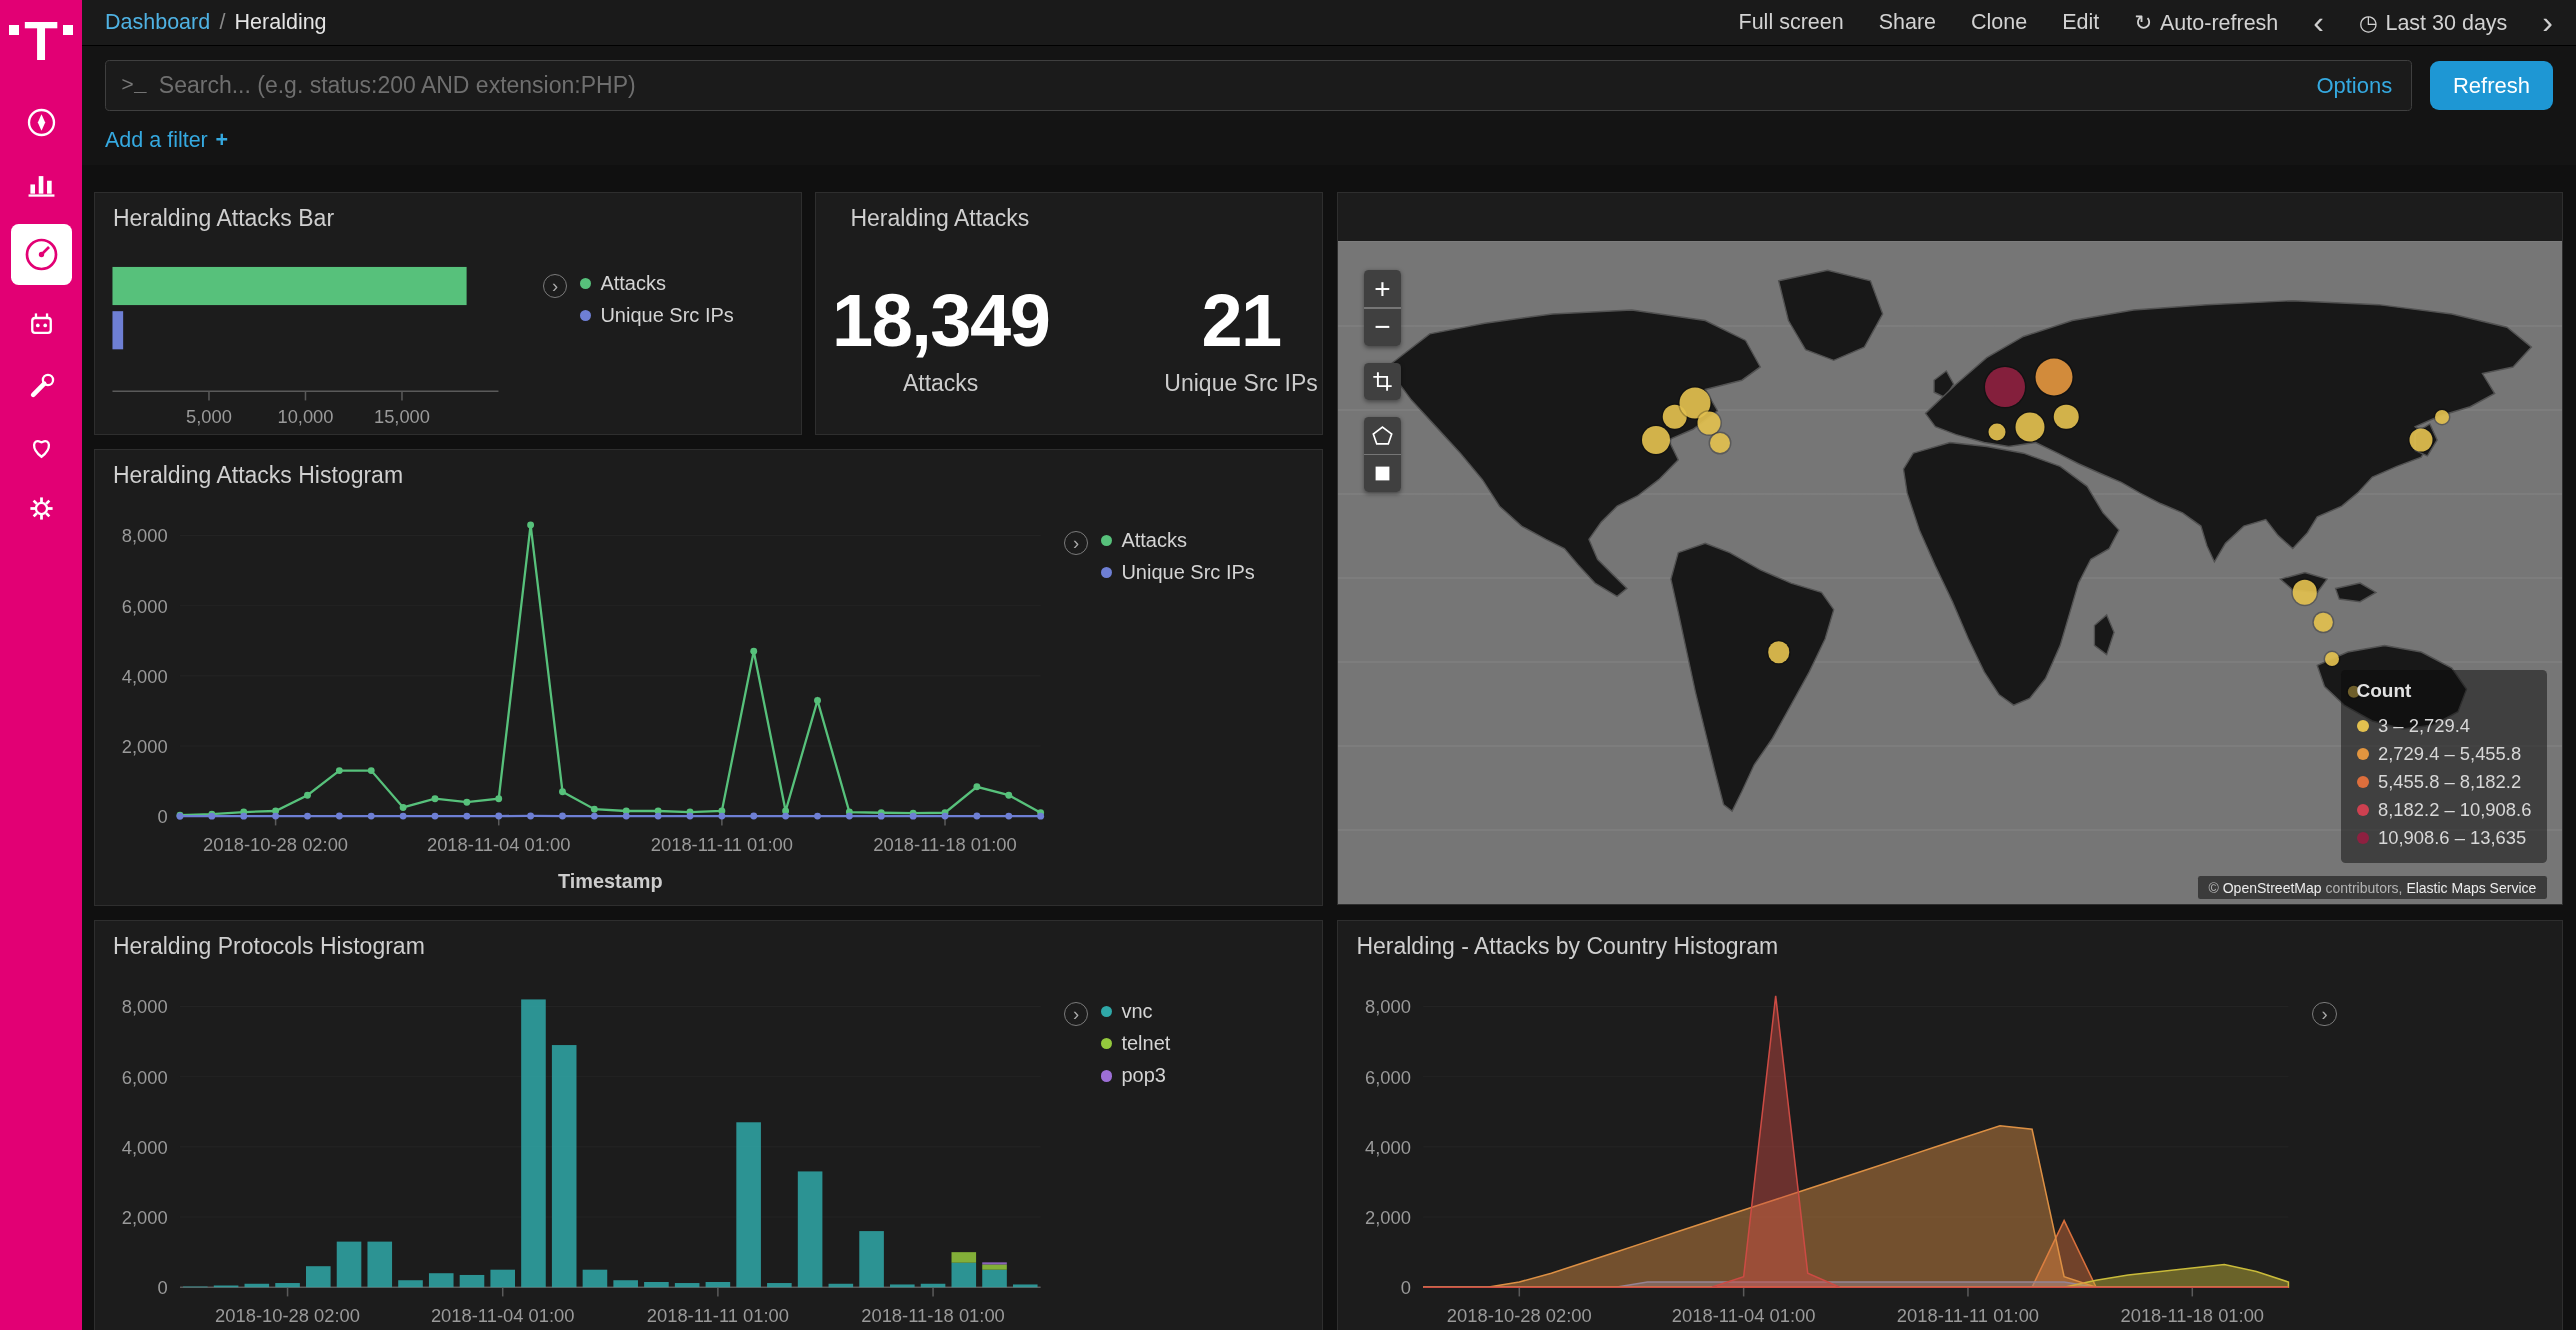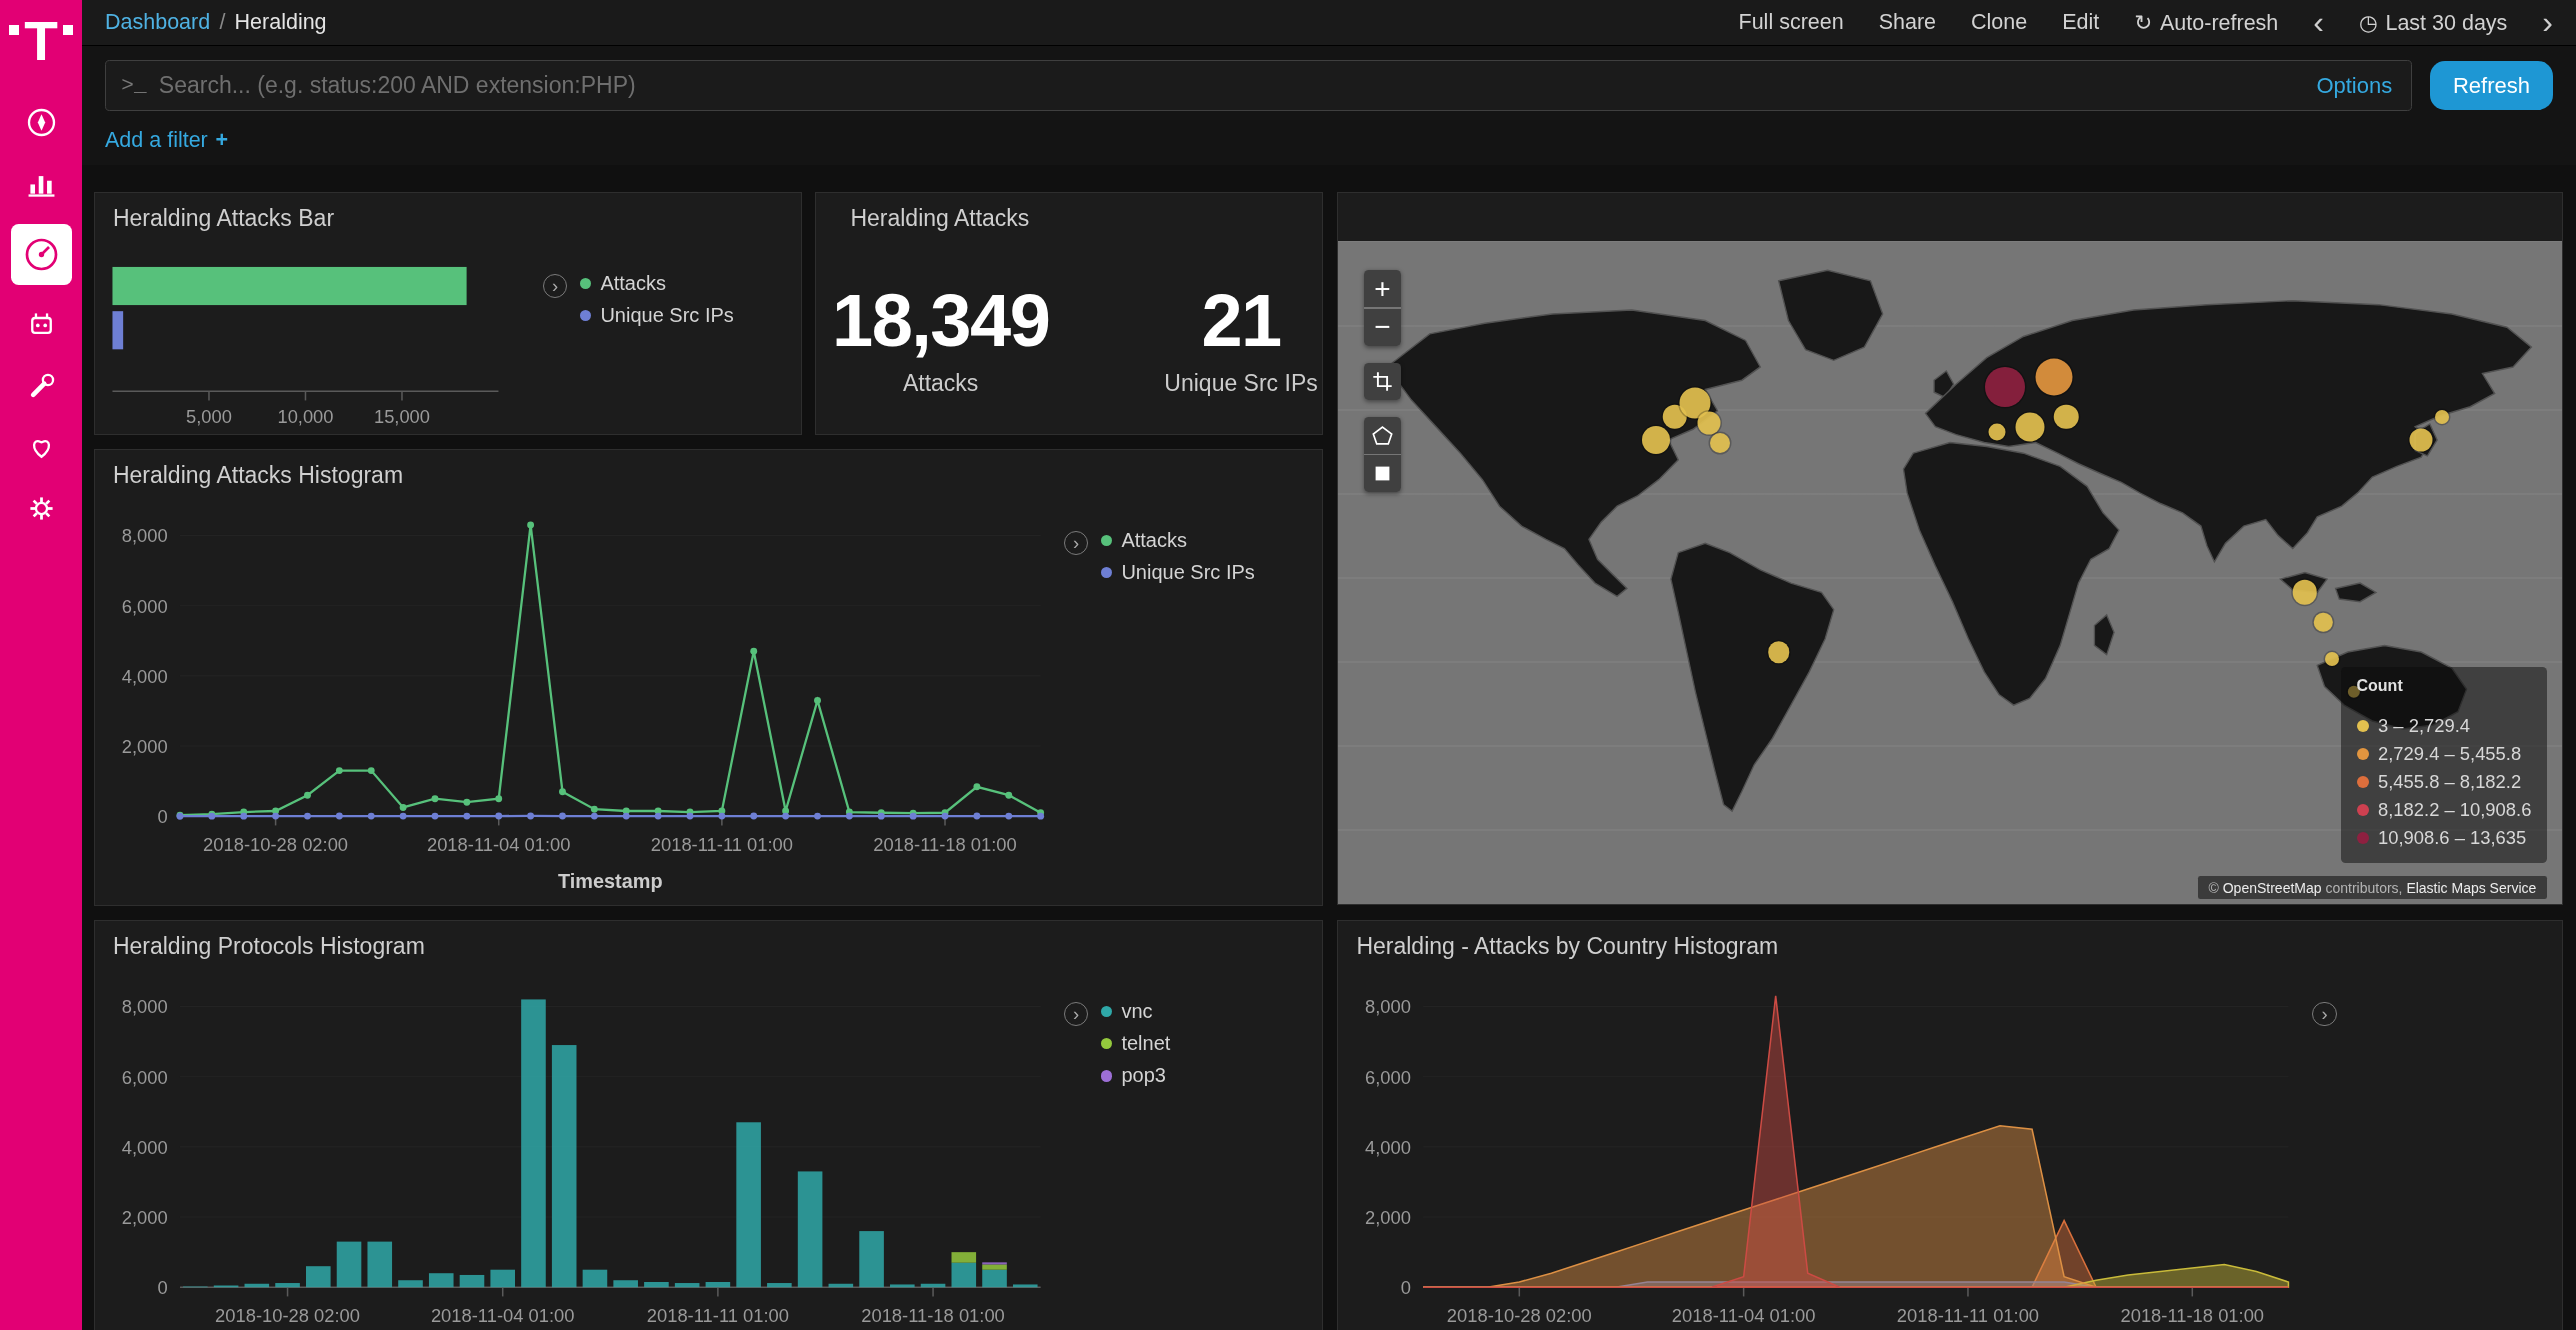--- a/index.html
+++ b/index.html
@@ -34,21 +34,21 @@
   .nav-chev { font-size:32px; line-height:21.5px; cursor:pointer; color:#cfcfcf; }
 
   .query-row { display:flex; align-items:center; padding:14px 23px 7.7px 23px; background:#141414; }
   .query-input-wrap { flex:1; height:51px; background:#1b1b1b; border:0.8px solid #3f3f3f;
                       border-radius:4.6px; display:flex; align-items:center; }
   .prompt-icon { font-family:"Liberation Mono", monospace; color:#787878; font-size:21px; margin:0 12.3px 0 15.3px; }
   .query-input { flex:1; background:transparent; border:none; outline:none; color:#dddddd; font-size:23px;
                  font-family:"Liberation Sans", sans-serif; }
   .query-input::placeholder { color:#6f6f6f; }
   .options-link { color:#35a9e0; font-size:22px; margin-right:18.4px; cursor:pointer; text-decoration:none; }
-  .refresh-btn { margin-left:18.4px; width:123px; height:49px; border:none; border-radius:15px;
+  .refresh-btn { margin-left:18.4px; width:123px; height:49px; border:none; border-radius:9px;
                  background:#1e97d4; color:#fff; font-size:22px; cursor:pointer;
                  font-family:"Liberation Sans", sans-serif; }
 
   .filter-row { padding:9.2px 23px 0 23px; background:#141414; height:46px; }
   .add-filter { color:#35a9e0; font-size:21.5px; cursor:pointer; text-decoration:none; }
   .add-filter .plus { font-weight:bold; margin-left:7.7px; }
 
   
   .panel { position:absolute; background:#1c1c1c; border:0.8px solid #2e2e2e; overflow:hidden; }
   .panel h2 { font-size:23px; font-weight:400; color:#cfcfcf; padding:12.3px 18.4px; height:48px; }
@@ -89,21 +89,21 @@
   .marker { position:absolute; border-radius:50%; transform:translate(-50%,-50%); opacity:.92;
             box-shadow:0 0 0 1.5px rgba(0,0,0,.25); cursor:pointer; }
   .map-controls { position:absolute; left:26px; top:29px; display:flex; flex-direction:column; gap:17px; }
   .ctl-group { display:flex; flex-direction:column; gap:1.5px; border-radius:4.6px; overflow:hidden; width:37px;
                box-shadow:0 1.5px 4.6px rgba(0,0,0,.4); }
   .ctl-group button { width:37px; height:37px; background:#404040; color:#fff; border:none; font-size:28px;
                       line-height:28px; cursor:pointer; display:flex; align-items:center; justify-content:center; }
   .ctl-group button svg { width:23px; height:23px; }
   .map-legend { position:absolute; right:15.3px; bottom:41px; background:rgba(10,10,10,.5); border-radius:4.6px;
                 padding:10.7px 15.3px; }
-  .map-legend .mtitle { font-size:16px; font-weight:bold; color:#e2e2e2; margin-bottom:17px; }
+  .map-legend .mtitle { font-size:19px; font-weight:bold; color:#e2e2e2; margin-bottom:10px; }
   .map-legend ul { list-style:none; }
   .map-legend li { display:flex; align-items:center; gap:9.2px; font-size:18.4px; color:#d8d8d8; line-height:28px; }
   .map-legend .dot { width:12.3px; height:12.3px; border-radius:50%; flex:0 0 auto; }
   .map-attrib { position:absolute; right:15px; bottom:4.6px; background:rgba(40,40,40,.75); padding:3.8px 10.7px;
                 font-size:14px; color:#b5b5b5; border-radius:2.3px; }
   .map-attrib .lnk { color:#ececec; cursor:pointer; }
 </style>
 </head>
 <body>
 

